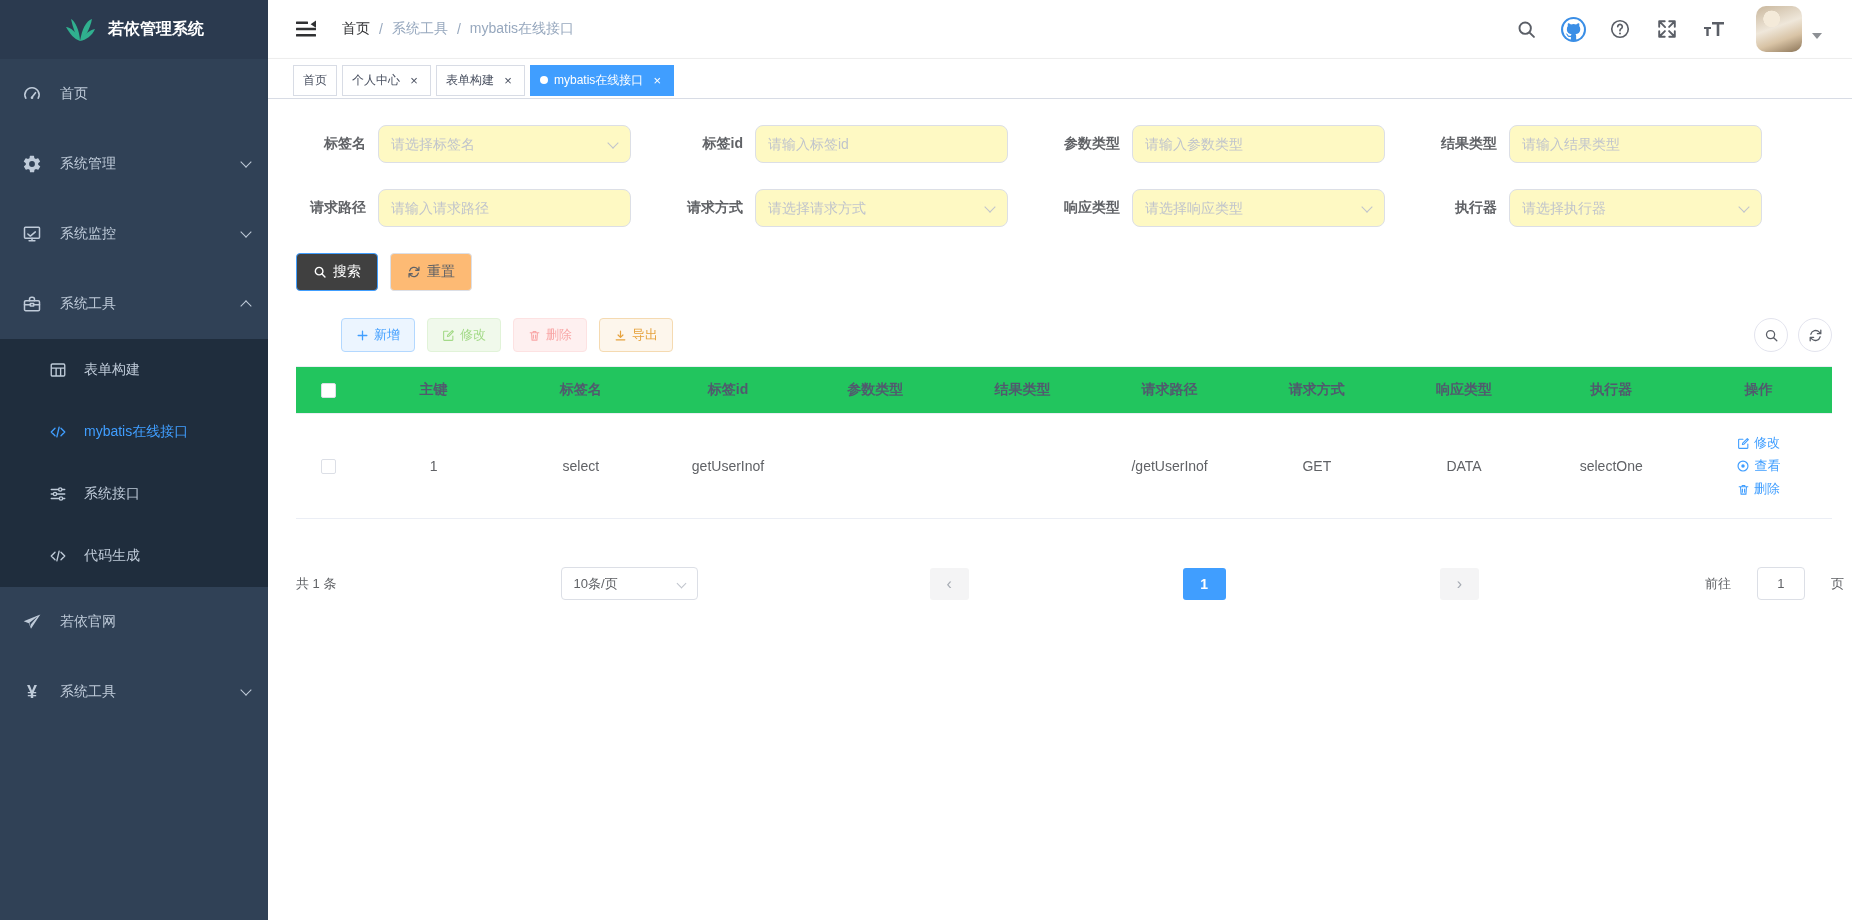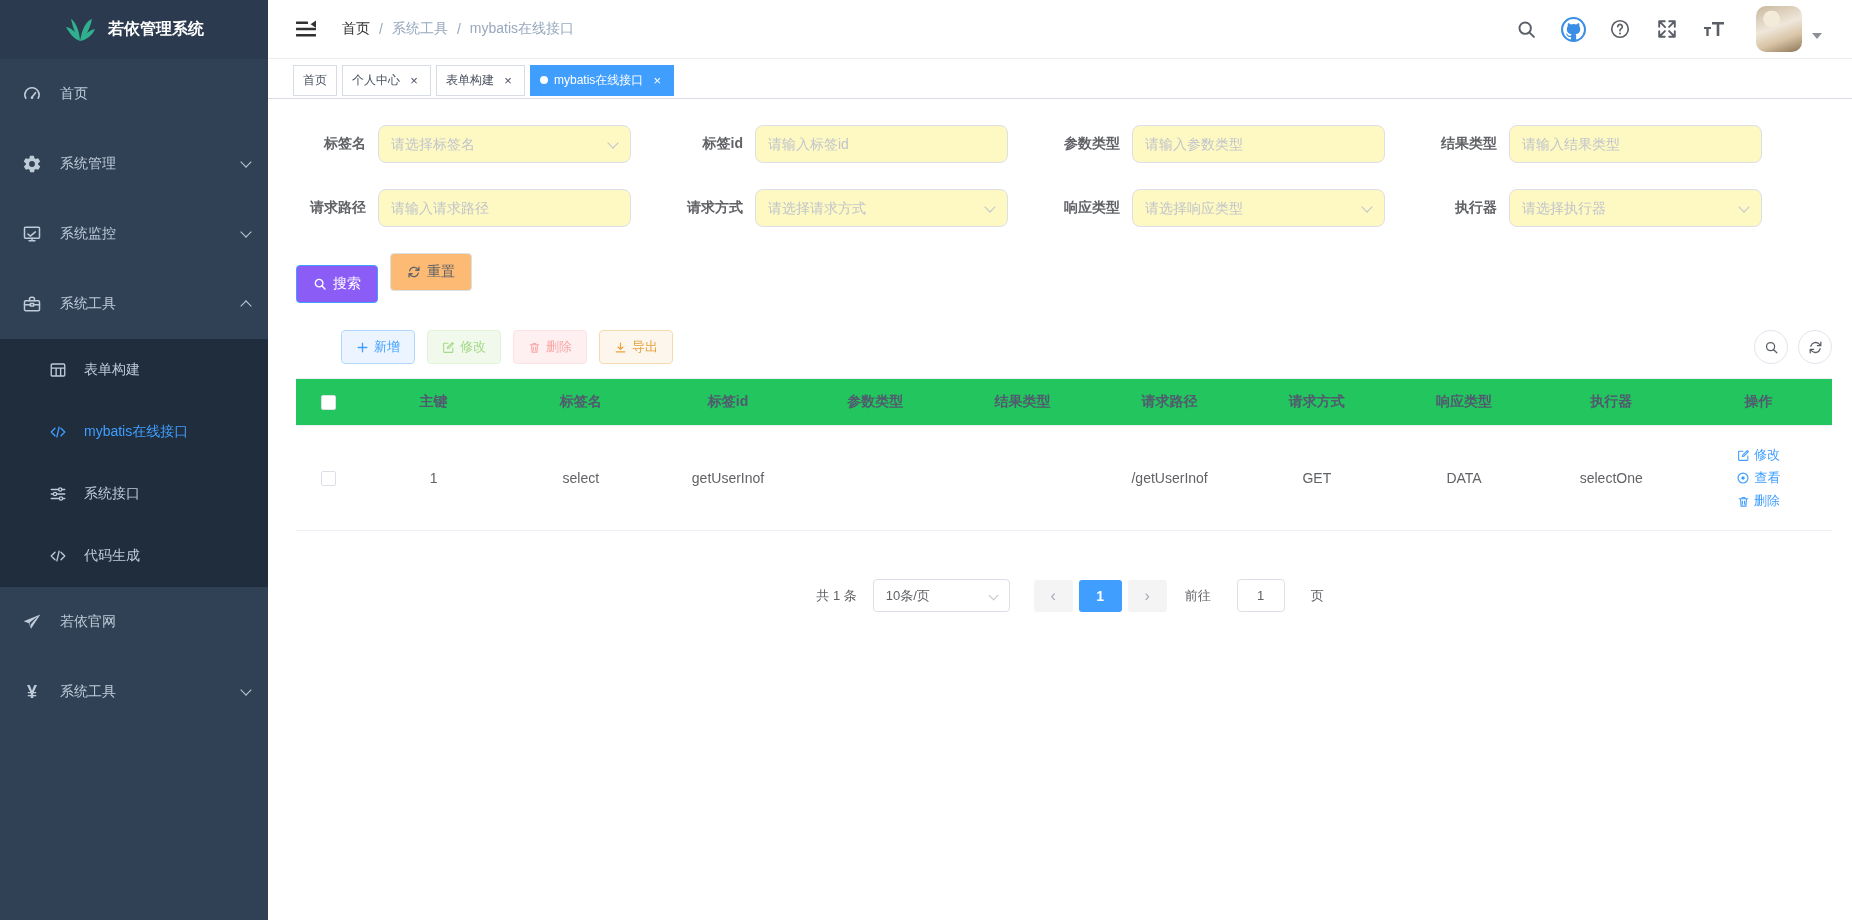--- a/index.html
+++ b/index.html
@@ -51,21 +51,21 @@
   .content { flex:1; background:#fff; padding:26px 20px 0 28px; overflow:hidden; }
   .form-row { display:flex; margin-bottom:26px; }
   .fg { display:flex; align-items:center; margin-right:42px; }
   .fg .f-label { width:70px; text-align:right; font-weight:bold; color:#606266; margin-right:12px; flex:none; font-size:14px; }
   .f-box { position:relative; width:253px; }
   .f-box input { width:253px; height:38px; border:1px solid #dcdfe6; border-radius:8px; padding:0 12px; font-size:14px; color:#606266; font-family:inherit; outline:none; background:#fef9c3; }
   .f-box input::placeholder { color:#c0c4cc; }
   .f-box .sel-chev { position:absolute; right:14px; top:14px; width:8px; height:8px; border-right:1.4px solid #c0c4cc; border-bottom:1.4px solid #c0c4cc; transform:rotate(45deg); pointer-events:none; }
 
   .btn { display:inline-flex; align-items:center; gap:6px; border-radius:4px; font-size:14px; cursor:pointer; border:1px solid #dcdfe6; background:#fdba74; color:#606266; padding:0 16px; height:38px; font-family:inherit; }
-  .btn-primary { background:#8b5cf6; border-color:#409eff; color:#fff;margin-top:12px; }
+  .btn-primary { background:#404040; border-color:#409eff; color:#fff; }
   .btn-row { display:flex; gap:12px; margin-bottom:27px; }
 
   .toolbar { display:flex; align-items:flex-start; margin-bottom:14px;padding-left:45px; }
   .btn-sm { height:34px; padding:0 14px; font-size:13px; gap:5px; }
   .btn-sm + .btn-sm { margin-left:12px; }
   .btn-add { background:#ecf5ff; border-color:#b3d8ff; color:#409eff; }
   .btn-edit-dis { background:#f0f9eb; border-color:#e1f3d8; color:#a4da89; cursor:not-allowed; }
   .btn-del-dis { background:#fef0f0; border-color:#fde2e2; color:#f9a7a7; cursor:not-allowed; }
   .btn-export { background:#fdf6ec; border-color:#f5dab1; color:#e6a23c; }
   .toolbar-right { margin-left:auto; display:flex; gap:10px; }
@@ -77,21 +77,21 @@
   .thead-row { background:#22c55e; height:47px; }
   .thead-row .cell { font-weight:bold; color:#515a6e; }
   .body-row { height:105px; background:#fff; }
   .cell { flex:1; text-align:center; font-size:14px; color:#606266; overflow:hidden; white-space:nowrap; }
   .cell-check { flex:none; width:64px; display:flex; justify-content:center; }
   input[type=checkbox] { appearance:none; width:15px; height:15px; border:1px solid #dcdfe6; border-radius:2px; background:#fff; cursor:pointer; }
   .op-links { display:flex; flex-direction:column; align-items:center; gap:3px; }
   .op-link { color:#409eff; font-size:13px; display:inline-flex; align-items:center; gap:4px; cursor:pointer; line-height:20px; }
 
   
-  .pagination { display:flex; align-items:center; justify-content:center; margin-top:48px; margin-right:-12px; color:#606266; font-size:13px; gap:0; }
+  .pagination { display:flex; align-items:center; justify-content:space-between; margin-top:48px; margin-right:-12px; color:#606266; font-size:13px; gap:0; }
   .pg-total { margin-right:16px; }
   .pg-size { position:relative; width:137px; height:33px; border:1px solid #dcdfe6; border-radius:4px; display:flex; align-items:center; padding:0 12px; color:#606266; cursor:pointer; margin-right:18px; background:#fff; }
   .pg-size .sel-chev { position:absolute; right:12px; top:12px; width:7px; height:7px; border-right:1.3px solid #c0c4cc; border-bottom:1.3px solid #c0c4cc; transform:rotate(45deg); }
   .pg-btn { width:39px; height:32px; background:#f4f4f5; border-radius:3px; display:flex; align-items:center; justify-content:center; color:#a6abb3; font-size:16px; cursor:pointer; margin-left:6px; }
   .pg-page { width:43px; height:32px; background:#409eff; color:#fff; font-weight:bold; border-radius:3px; display:flex; align-items:center; justify-content:center; font-size:14px; cursor:pointer; margin-left:6px; }
   .pg-goto { margin-left:18px; display:flex; align-items:center; gap:26px; }
   .pg-goto input { width:48px; height:33px; border:1px solid #dcdfe6; border-radius:4px; text-align:center; font-size:13px; color:#606266; outline:none; font-family:inherit; }
 
   svg { display:block; }
 </style>

